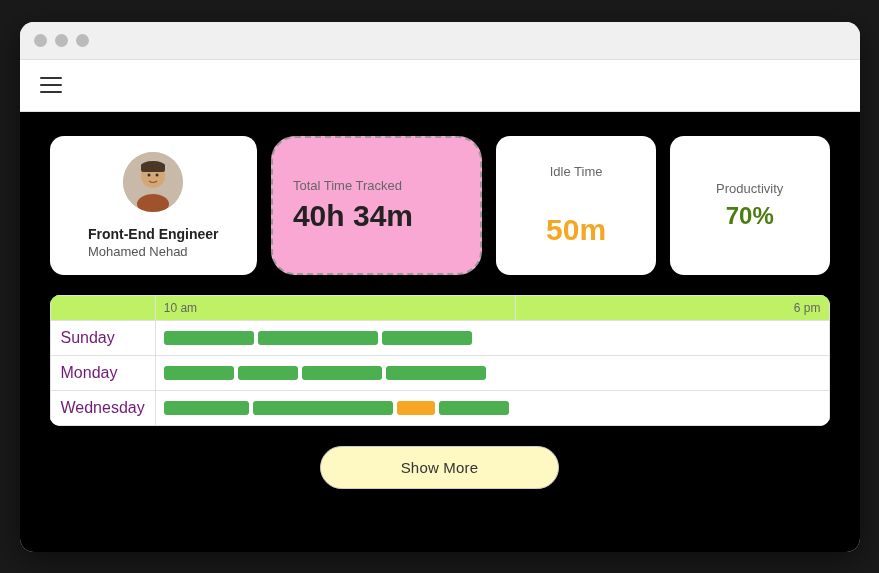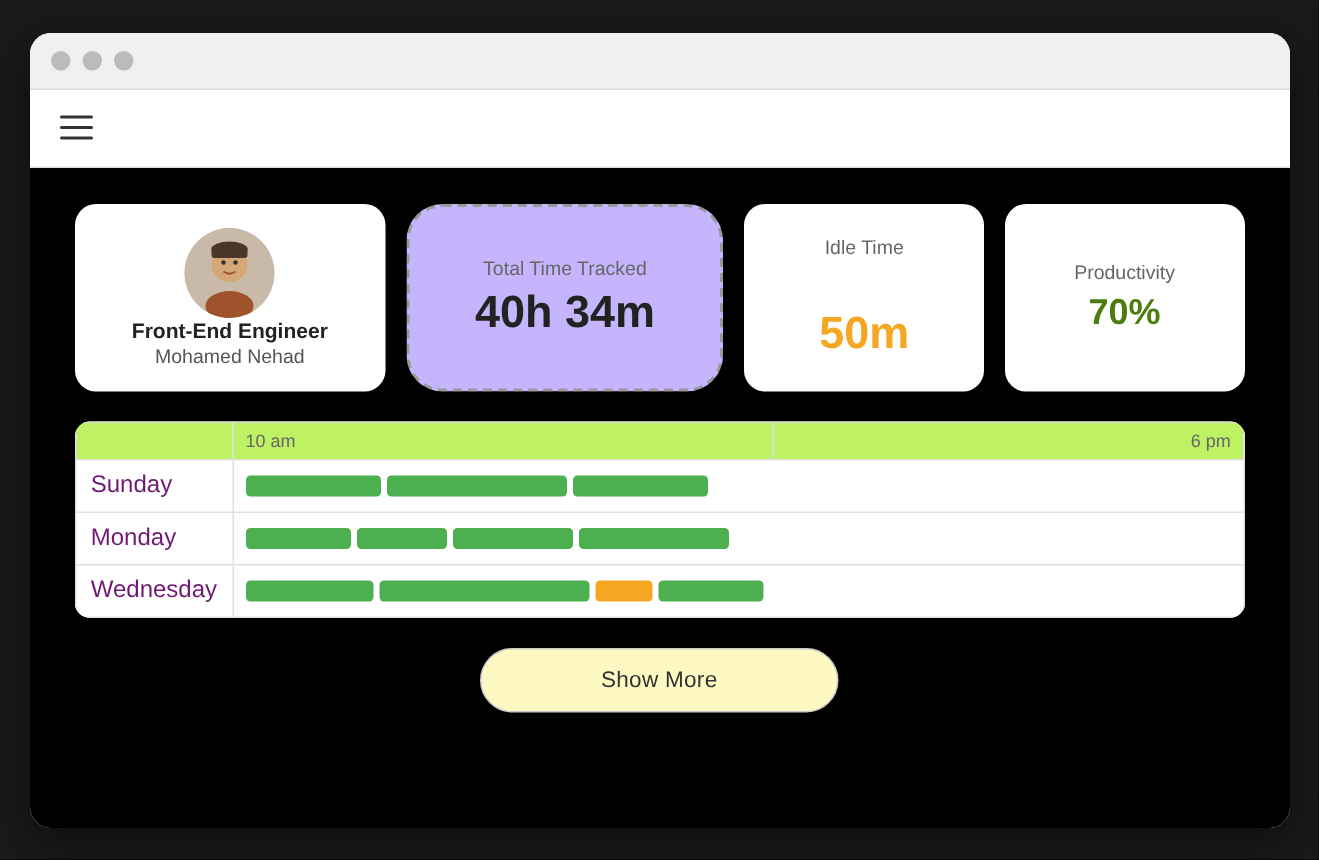--- a/index.html
+++ b/index.html
@@ -92,22 +92,22 @@
       border-radius: 14px;
       padding: 16px 20px;
       display: flex;
       flex-direction: column;
       justify-content: center;
     }
 
     .card-user {
       display: flex;
       align-items: center;
+      gap: 14px;
       flex: 1.4;
-      text-align: center;
     }
     .avatar {
       width: 60px;
       height: 60px;
       border-radius: 50%;
       background: #c8b9a8;
       overflow: hidden;
       flex-shrink: 0;
       display: flex;
       align-items: center;
@@ -126,22 +126,22 @@
     .user-name {
       font-size: 13px;
       color: #555;
       margin-top: 2px;
     }
 
     .card-time-tracked {
       flex: 1.4;
       border: 2px dashed #999;
       border-radius: 24px;
-      background: #c4b5fd;
-      align-items: center;
+      background: #f9a8d4;
+      align-items: flex-start;
       text-align: center;
     }
     .card-label {
       font-size: 13px;
       color: #666;
       margin-bottom: 6px;
     }
     .card-value-primary {
       font-size: 30px;
       font-weight: 700;

